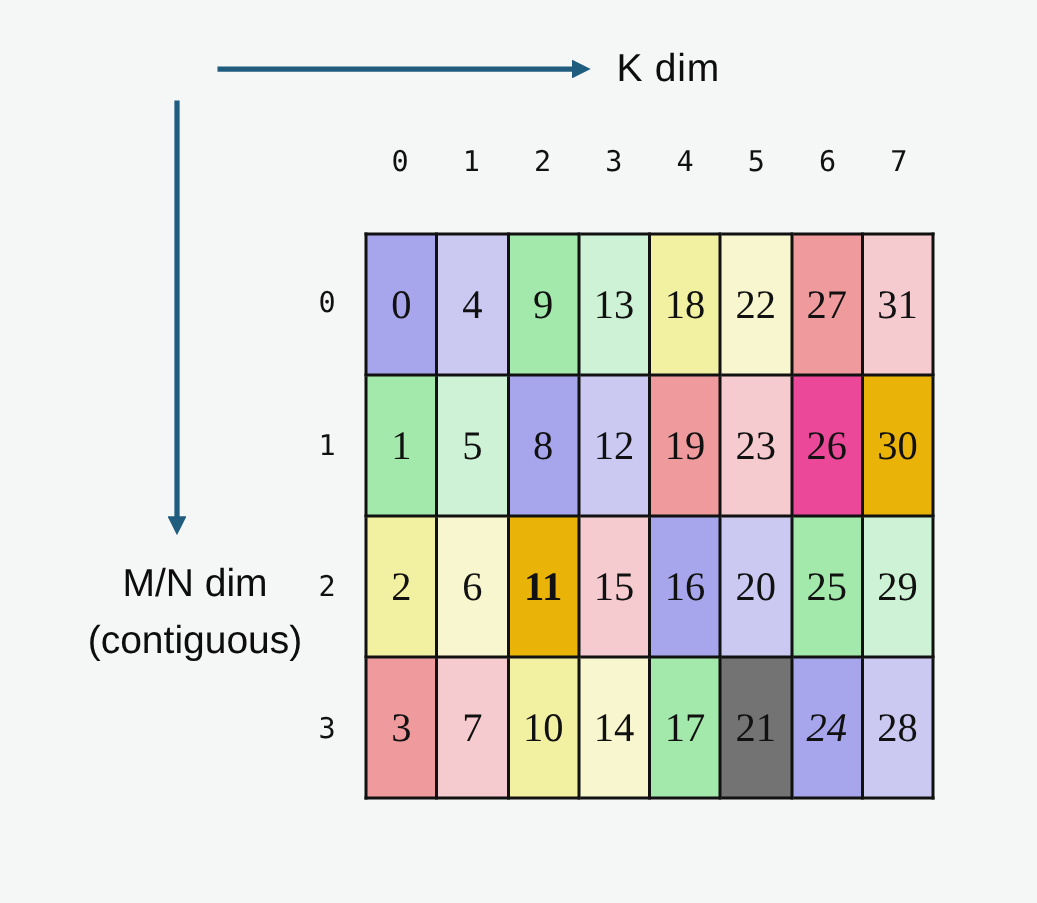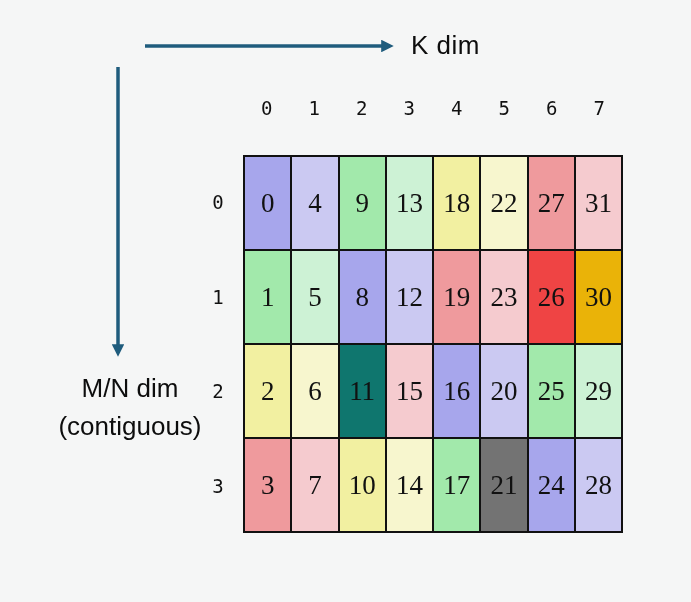--- a/index.html
+++ b/index.html
@@ -132,39 +132,39 @@
           <td style="background: rgb(239, 154, 157);">27</td>
           <td style="background: rgb(245, 203, 207);">31</td>
         </tr>
         <tr>
           <td style="background: rgb(162, 233, 171);">1</td>
           <td style="background: rgb(205, 242, 213);">5</td>
           <td style="background: rgb(167, 166, 236);">8</td>
           <td style="background: rgb(203, 201, 242);">12</td>
           <td style="background: rgb(239, 154, 157);">19</td>
           <td style="background: rgb(245, 203, 207);">23</td>
-          <td style="background: #ef4444;">26</td>
+          <td style="background: #ec4899;">26</td>
           <td style="background: #eab308;">30</td>
         </tr>
         <tr>
           <td style="background: rgb(242, 240, 161);">2</td>
           <td style="background: rgb(247, 246, 206);">6</td>
-          <td style="background: #0f766e;">11</td>
+          <td style="background: #eab308; font-weight: bold;">11</td>
           <td style="background: rgb(245, 203, 207);">15</td>
           <td style="background: rgb(167, 166, 236);">16</td>
           <td style="background: rgb(203, 201, 242);">20</td>
           <td style="background: rgb(162, 233, 171);">25</td>
           <td style="background: rgb(205, 242, 213);">29</td>
         </tr>
         <tr>
           <td style="background: rgb(239, 154, 157);">3</td>
           <td style="background: rgb(245, 203, 207);">7</td>
           <td style="background: rgb(242, 240, 161);">10</td>
           <td style="background: rgb(247, 246, 206); margin-top: 35px;">14</td>
           <td style="background: rgb(162, 233, 171);">17</td>
           <td style="background: #737373; margin-top: 24px;">21</td>
-          <td style="background: rgb(167, 166, 236);">24</td>
+          <td style="background: rgb(167, 166, 236); font-style: italic;">24</td>
           <td style="background: rgb(203, 201, 242);">28</td>
         </tr>
       </tbody>
   </table>
 
 </div>
 
 </body></html>

